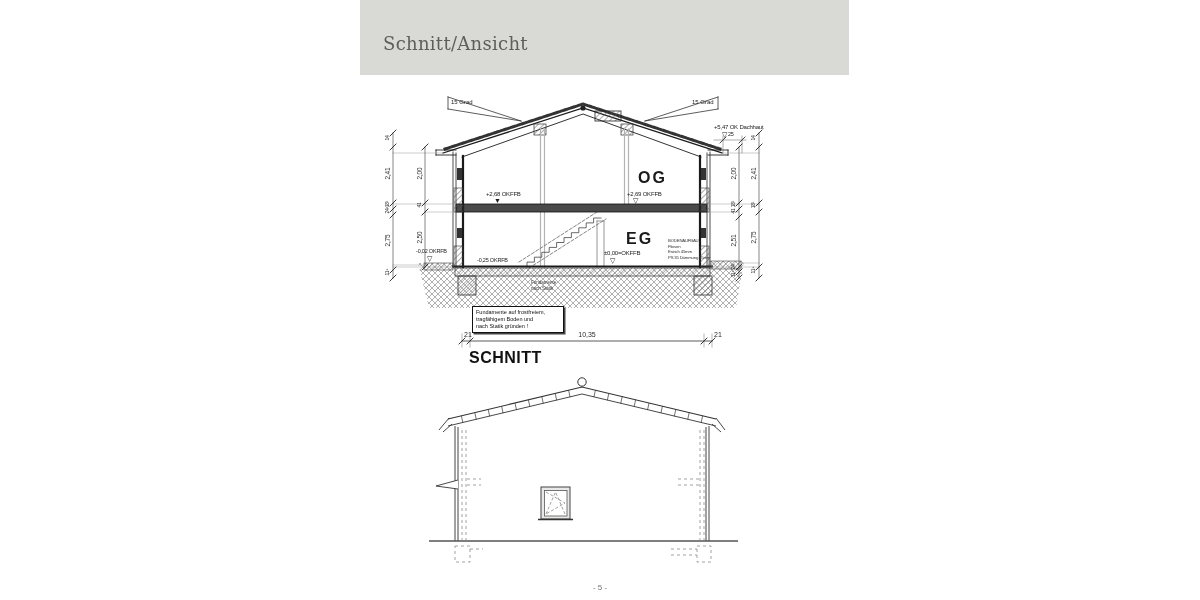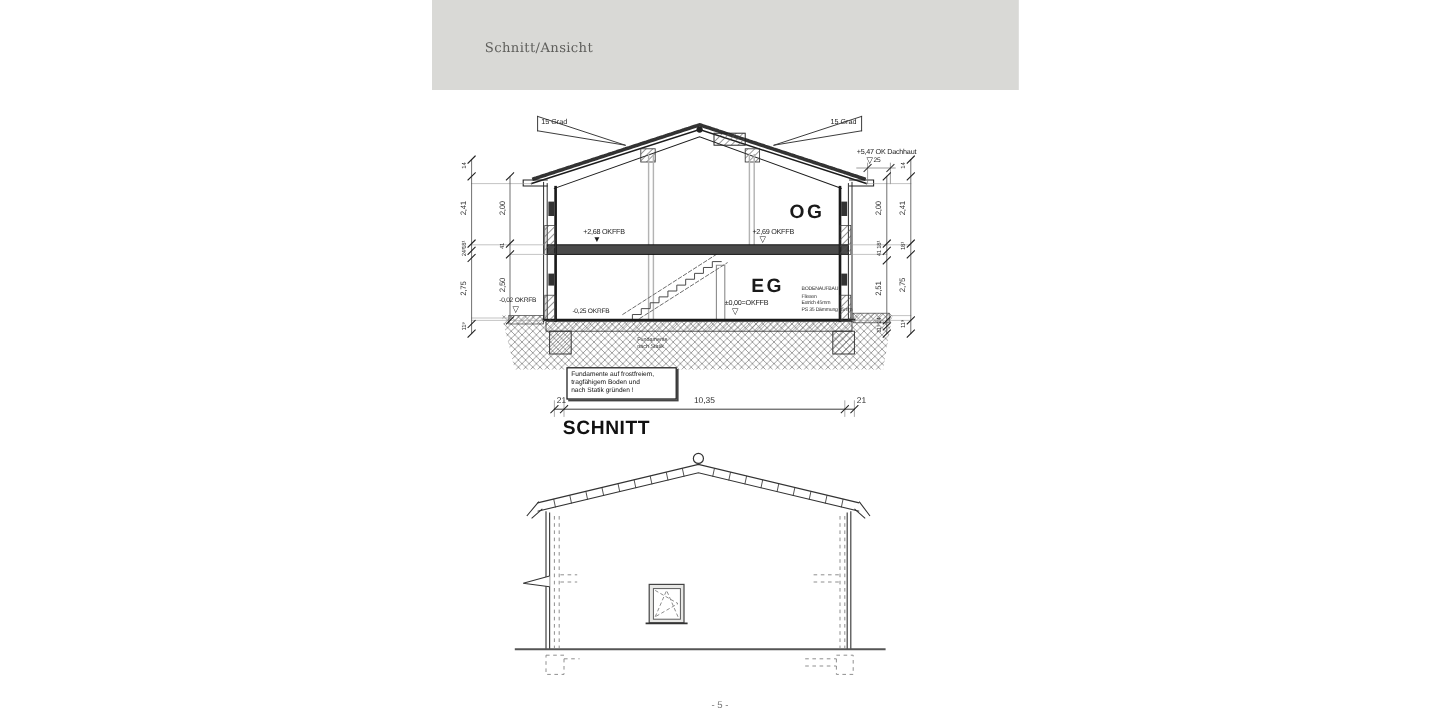--- a/index.html
+++ b/index.html
@@ -1,20 +1,20 @@
 <!DOCTYPE html>
 <html><head>
 <meta charset="utf-8">
 <style>
   html,body{margin:0;padding:0;background:#fff;}
   .page{position:relative;width:1200px;height:600px;background:#ffffff;overflow:hidden;
         font-family:"Liberation Sans",sans-serif;color:#222;}
   .header-band{position:absolute;left:360px;top:0;width:489px;height:75px;background:#d9d9d6;}
   .header-title{position:absolute;left:23px;top:33px;font-family:"DejaVu Serif",serif;
-        font-size:11px;color:#5e5e5b;letter-spacing:.3px;margin-left:21px;}
+        font-size:18px;color:#5e5e5b;letter-spacing:.3px;}
   svg{position:absolute;left:0;top:0;}
   .lbl{position:absolute;white-space:nowrap;color:#1c1c1c;}
   .f6{font-size:6px;letter-spacing:-.2px;}
   .f55{font-size:5.5px;letter-spacing:-.2px;}
   .f45{font-size:4.3px;line-height:5.6px;letter-spacing:-.2px;color:#333;}
   .room{font-size:16px;font-weight:bold;letter-spacing:2px;color:#1a1a1a;}
   .marker{position:absolute;font-size:7px;line-height:7px;color:#1a1a1a;}
   .vdim{position:absolute;width:44px;text-align:center;transform:rotate(-90deg);
         font-size:6.5px;color:#2d2d2d;letter-spacing:-.2px;}
   .vdim.s{font-size:5px;}
@@ -185,21 +185,21 @@
       <line x1="429" y1="541" x2="738" y2="541" stroke="#555" stroke-width="1.6"></line>
     </g>
   </svg>
 
   <span class="lbl grad" style="left:451px;top:99px;">15 Grad</span>
   <span class="lbl grad" style="left:692px;top:99px;">15 Grad</span>
   <span class="lbl f6" style="left:714px;top:124px;">+5,47 OK Dachhaut</span>
   <span class="marker" style="left:722px;top:131px;">▽</span>
   <span class="lbl f55" style="left:728px;top:131px;">25</span>
 
-  <span class="lbl room" style="left:658px;top:169px;">OG</span>
+  <span class="lbl room" style="left:638px;top:169px;">OG</span>
   <span class="lbl room" style="left:626px;top:230px;">EG</span>
 
   <span class="lbl f6" style="left:486px;top:191px;">+2,68 OKFFB</span>
   <span class="marker" style="left:494px;top:197px;">▼</span>
   <span class="lbl f6" style="left:627px;top:191px;">+2,69 OKFFB</span>
   <span class="marker" style="left:633px;top:197px;">▽</span>
   <span class="lbl f6" style="left:604px;top:250px;">±0,00=OKFFB</span>
   <span class="marker" style="left:610px;top:257px;">▽</span>
   <span class="lbl f55" style="left:416px;top:248px;">-0,02 OKRFB</span>
   <span class="marker" style="left:427px;top:255px;">▽</span>

